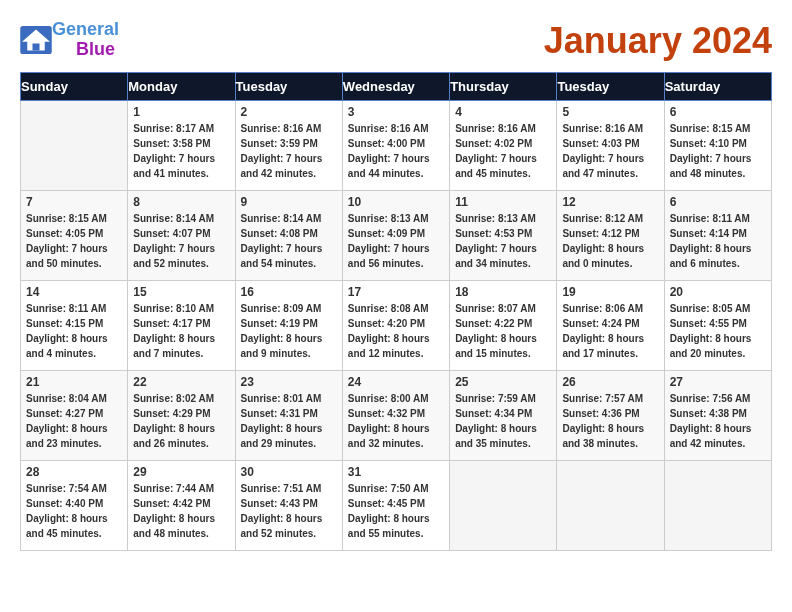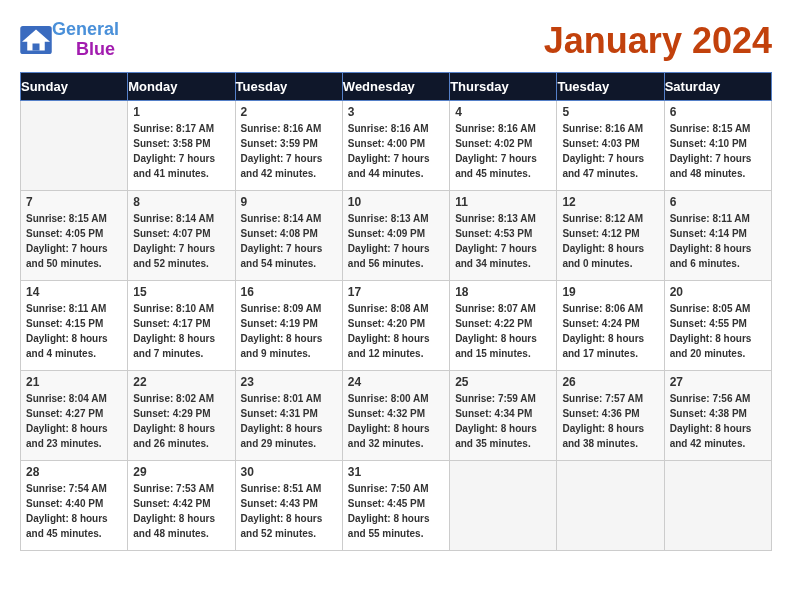--- a/index.html
+++ b/index.html
@@ -351,29 +351,29 @@
         <span class="day-number">28</span>
         <div class="day-info">
           <div>Sunrise: 7:54 AM</div>
           <div>Sunset: 4:40 PM</div>
           <div>Daylight: 8 hours and 45 minutes.</div>
         </div>
       </td>
         <td>
         <span class="day-number">29</span>
         <div class="day-info">
-          <div>Sunrise: 7:53 AM</div>
+          <div>Sunrise: 7:44 AM</div>
           <div>Sunset: 4:42 PM</div>
           <div>Daylight: 8 hours and 48 minutes.</div>
         </div>
       </td>
         <td>
         <span class="day-number">30</span>
         <div class="day-info">
-          <div>Sunrise: 8:51 AM</div>
+          <div>Sunrise: 7:51 AM</div>
           <div>Sunset: 4:43 PM</div>
           <div>Daylight: 8 hours and 52 minutes.</div>
         </div>
       </td>
         <td>
         <span class="day-number">31</span>
         <div class="day-info">
           <div>Sunrise: 7:50 AM</div>
           <div>Sunset: 4:45 PM</div>
           <div>Daylight: 8 hours and 55 minutes.</div>

